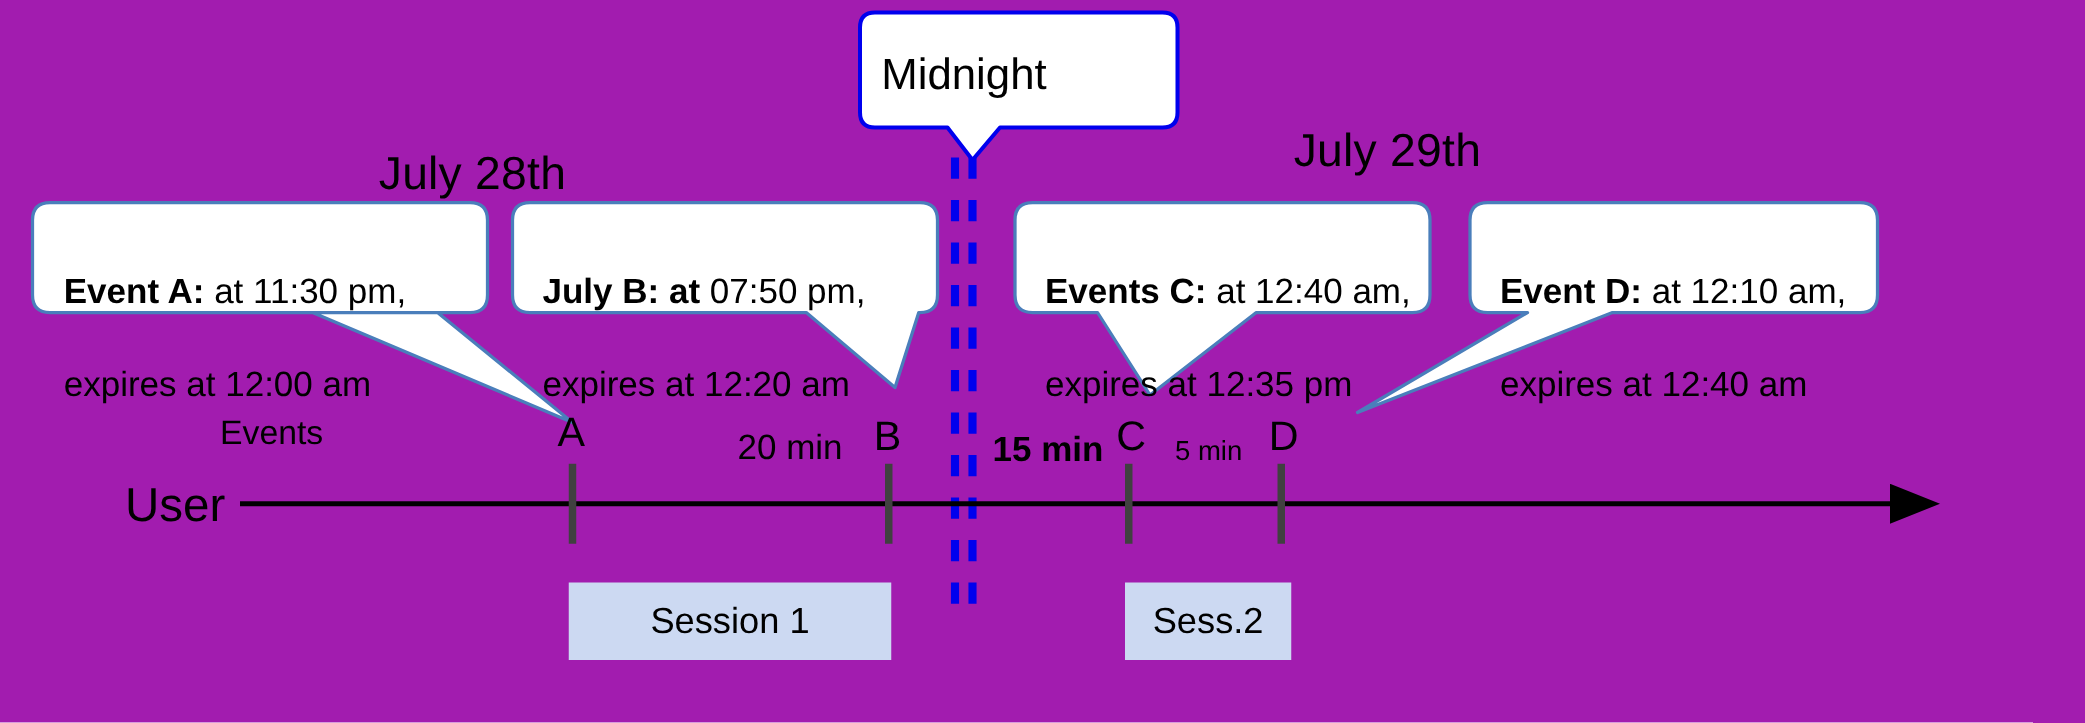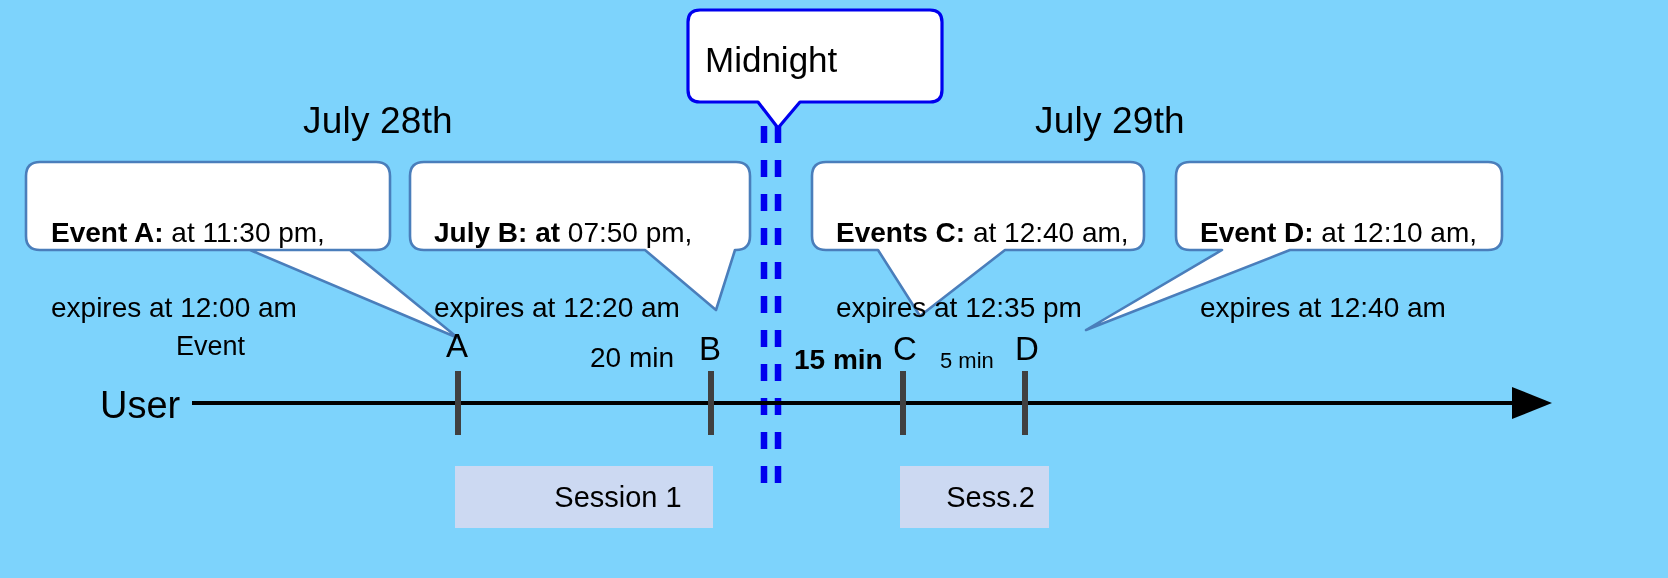--- a/index.html
+++ b/index.html
@@ -4,21 +4,21 @@
 <style>
   html, body {
     margin: 0;
     padding: 0;
     background: #ffffff;
   }
   #stage {
     position: relative;
     width: 1668px;
     height: 578px;
-    background: #7dd3fc;
+    background: #a21caf;
     font-family: "Liberation Sans", sans-serif;
     overflow: hidden;
   }
   svg.layer {
     position: absolute;
     left: 0;
     top: 0;
     width: 1668px;
     height: 578px;
     pointer-events: none;
@@ -113,21 +113,21 @@
     <line x1="192" y1="403" x2="1512" y2="403" stroke="#000000" stroke-width="4" marker-end="url(#arrowEnd)"></line>
 
     <line x1="458" y1="371" x2="458" y2="435" stroke="#404040" stroke-width="6"></line>
     <line x1="711" y1="371" x2="711" y2="435" stroke="#404040" stroke-width="6"></line>
     <line x1="903" y1="371" x2="903" y2="435" stroke="#404040" stroke-width="6"></line>
     <line x1="1025" y1="371" x2="1025" y2="435" stroke="#404040" stroke-width="6"></line>
   </svg>
 
   <div class="midnight-text" style="left:705px; top:40px;">Midnight</div>
 
-  <div class="txt date-label" style="left:303px; top:99px;">July 28th</div>
+  <div class="txt date-label" style="left:303px; top:117px;">July 28th</div>
   <div class="txt date-label" style="left:1035px; top:99px;">July 29th</div>
 
   <div class="callout-text" style="left:51px; top:177px; width:330px;">
     <b>Event A:</b><span> at 11:30 pm,</span><br>
     <span>expires at 12:00 am</span>
   </div>
 
   <div class="callout-text" style="left:434px; top:177px; width:310px;">
     <b>July B: at</b><span> 07:50 pm,</span><br>
     <span>expires at 12:20 am</span>
@@ -136,33 +136,33 @@
   <div class="callout-text" style="left:836px; top:177px; width:305px;">
     <b>Events C:</b><span> at 12:40 am,</span><br>
     <span>expires at 12:35 pm</span>
   </div>
 
   <div class="callout-text" style="left:1200px; top:177px; width:300px;">
     <b>Event D:</b><span>  at 12:10 am,</span><br>
     <span>expires at 12:40 am</span>
   </div>
 
-  <div class="txt events-label" style="left:176px; top:331px;">Event</div>
+  <div class="txt events-label" style="left:176px; top:331px;">Events</div>
   <div class="txt user-label" style="left:100px; top:383px;">User</div>
 
   <div class="txt tick-label" style="left:446px; top:327px;">A</div>
   <div class="txt tick-label" style="left:699px; top:330px;">B</div>
   <div class="txt tick-label" style="left:893px; top:330px;">C</div>
   <div class="txt tick-label" style="left:1015px; top:330px;">D</div>
 
   <div class="txt gap-label" style="left:590px; top:341px;">20 min</div>
   <div class="txt gap-label" style="left:794px; top:343px;font-weight:bold;">15 min</div>
   <div class="txt gap-label-sm" style="left:940px; top:348px;">5 min</div>
 
   <div class="session-box" style="left:455px; top:466px; width:258px; height:62px;">
-    <div class="session-label" style="top:15px;margin-left:34px;">Session 1</div>
+    <div class="session-label" style="top:15px;">Session 1</div>
   </div>
 
-  <div class="session-box" style="left:900px; top:466px; width:133px; height:62px;padding-left:16px;">
+  <div class="session-box" style="left:900px; top:466px; width:133px; height:62px;">
     <div class="session-label" style="top:15px;">Sess.2</div>
   </div>
 
 </div>
 
 </body></html>

